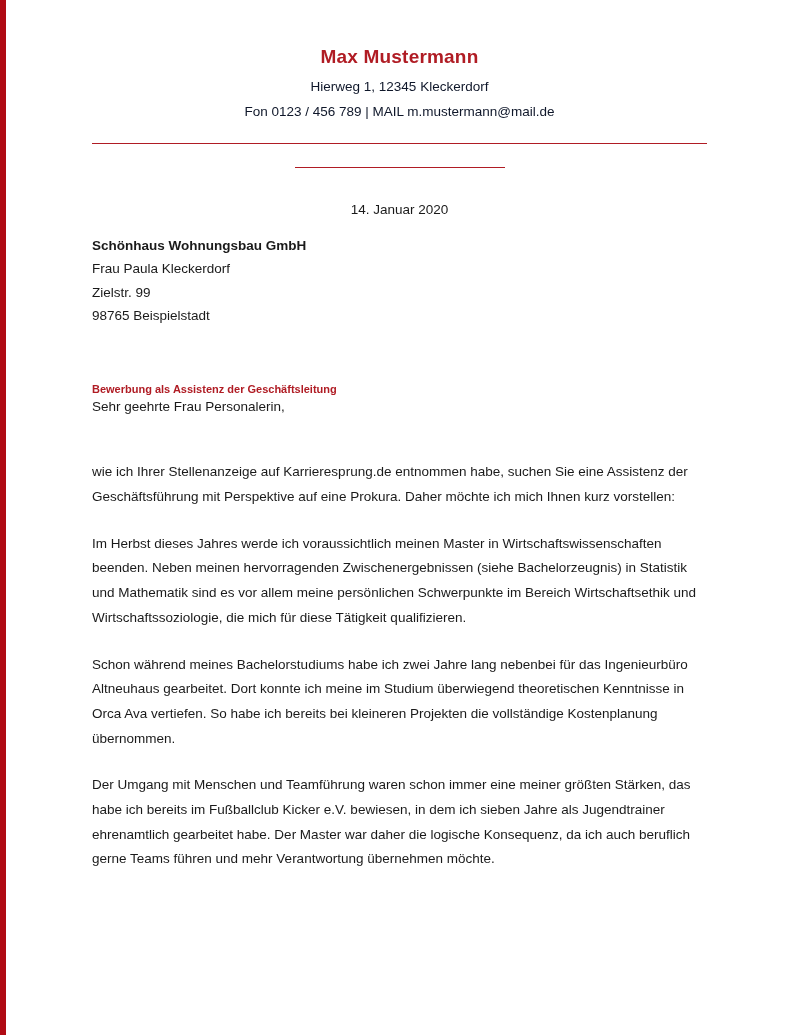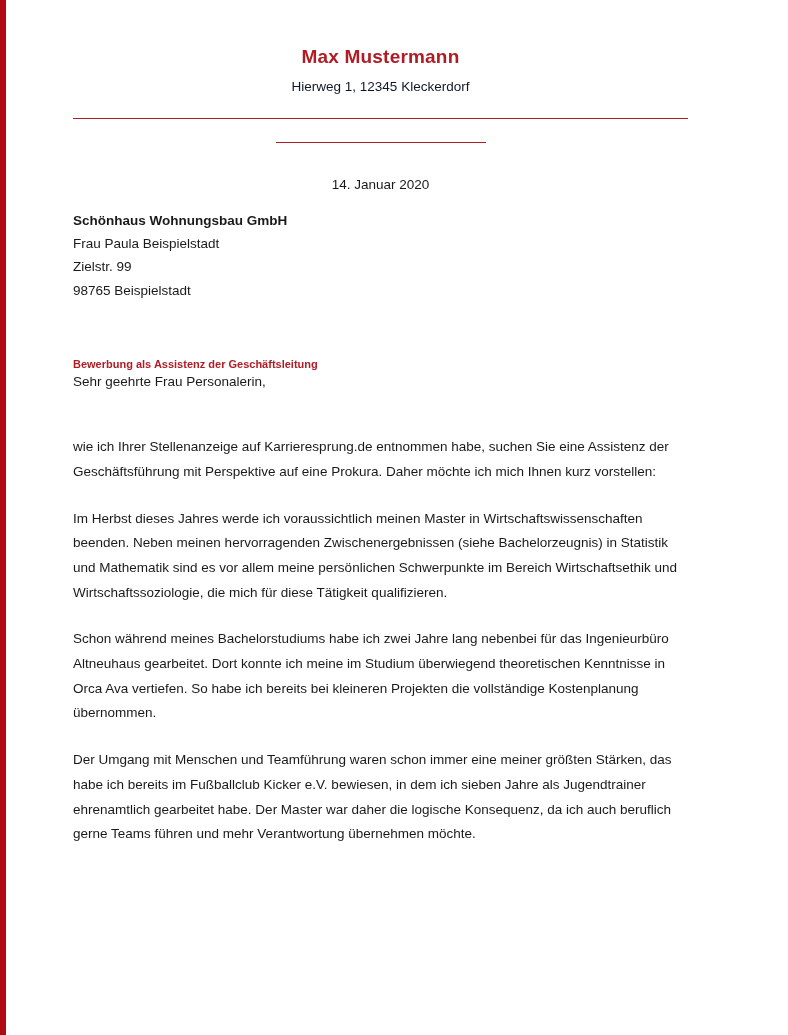--- a/index.html
+++ b/index.html
@@ -25,21 +25,21 @@
     position: absolute;
     left: 0;
     top: 0;
     width: 6px;
     height: 100%;
     background: #b00a14;
   }
 
   .content {
     position: absolute;
-    left: 73px;
+    left: 92px;
     top: 0;
     width: 615px;
   }
 
   
   .letterhead {
     padding-top: 46px;
     text-align: center;
   }
 
@@ -144,33 +144,34 @@
 
 <div class="page">
 
   <div class="left-stripe"></div>
 
   <div class="content">
 
     <div class="letterhead">
       <div class="sender-name">Max Mustermann</div>
       <div class="sender-address">Hierweg 1, 12345 Kleckerdorf</div>
+      <div class="sender-contact">Fon 0123 / 456 789 | MAIL m.mustermann@mail.de</div>
     </div>
 
     <hr class="rule-wide">
 
     <div class="rule-short-wrap">
       <hr class="rule-short">
     </div>
 
     <div class="date-line">14. Januar 2020</div>
 
     <div class="recipient">
       <div class="company">Schönhaus Wohnungsbau GmbH</div>
-      <div>Frau Paula Beispielstadt</div>
+      <div>Frau Paula Kleckerdorf</div>
       <div>Zielstr. 99</div>
       <div>98765 Beispielstadt</div>
     </div>
 
     <div class="subject">Bewerbung als Assistenz der Geschäftsleitung</div>
 
     <div class="body-text">
       <p class="salutation">Sehr geehrte Frau Personalerin,</p>
       <p class="para">wie ich Ihrer Stellenanzeige auf Karrieresprung.de entnommen habe, suchen Sie eine Assistenz der Geschäftsführung mit Perspektive auf eine Prokura. Daher möchte ich mich Ihnen kurz vorstellen:</p>
       <p class="para">Im Herbst dieses Jahres werde ich voraussichtlich meinen Master in Wirtschaftswissenschaften beenden. Neben meinen hervorragenden Zwischenergebnissen (siehe Bachelorzeugnis) in Statistik und Mathematik sind es vor allem meine persönlichen Schwerpunkte im Bereich Wirtschaftsethik und Wirtschaftssoziologie, die mich für diese Tätigkeit qualifizieren.</p>

